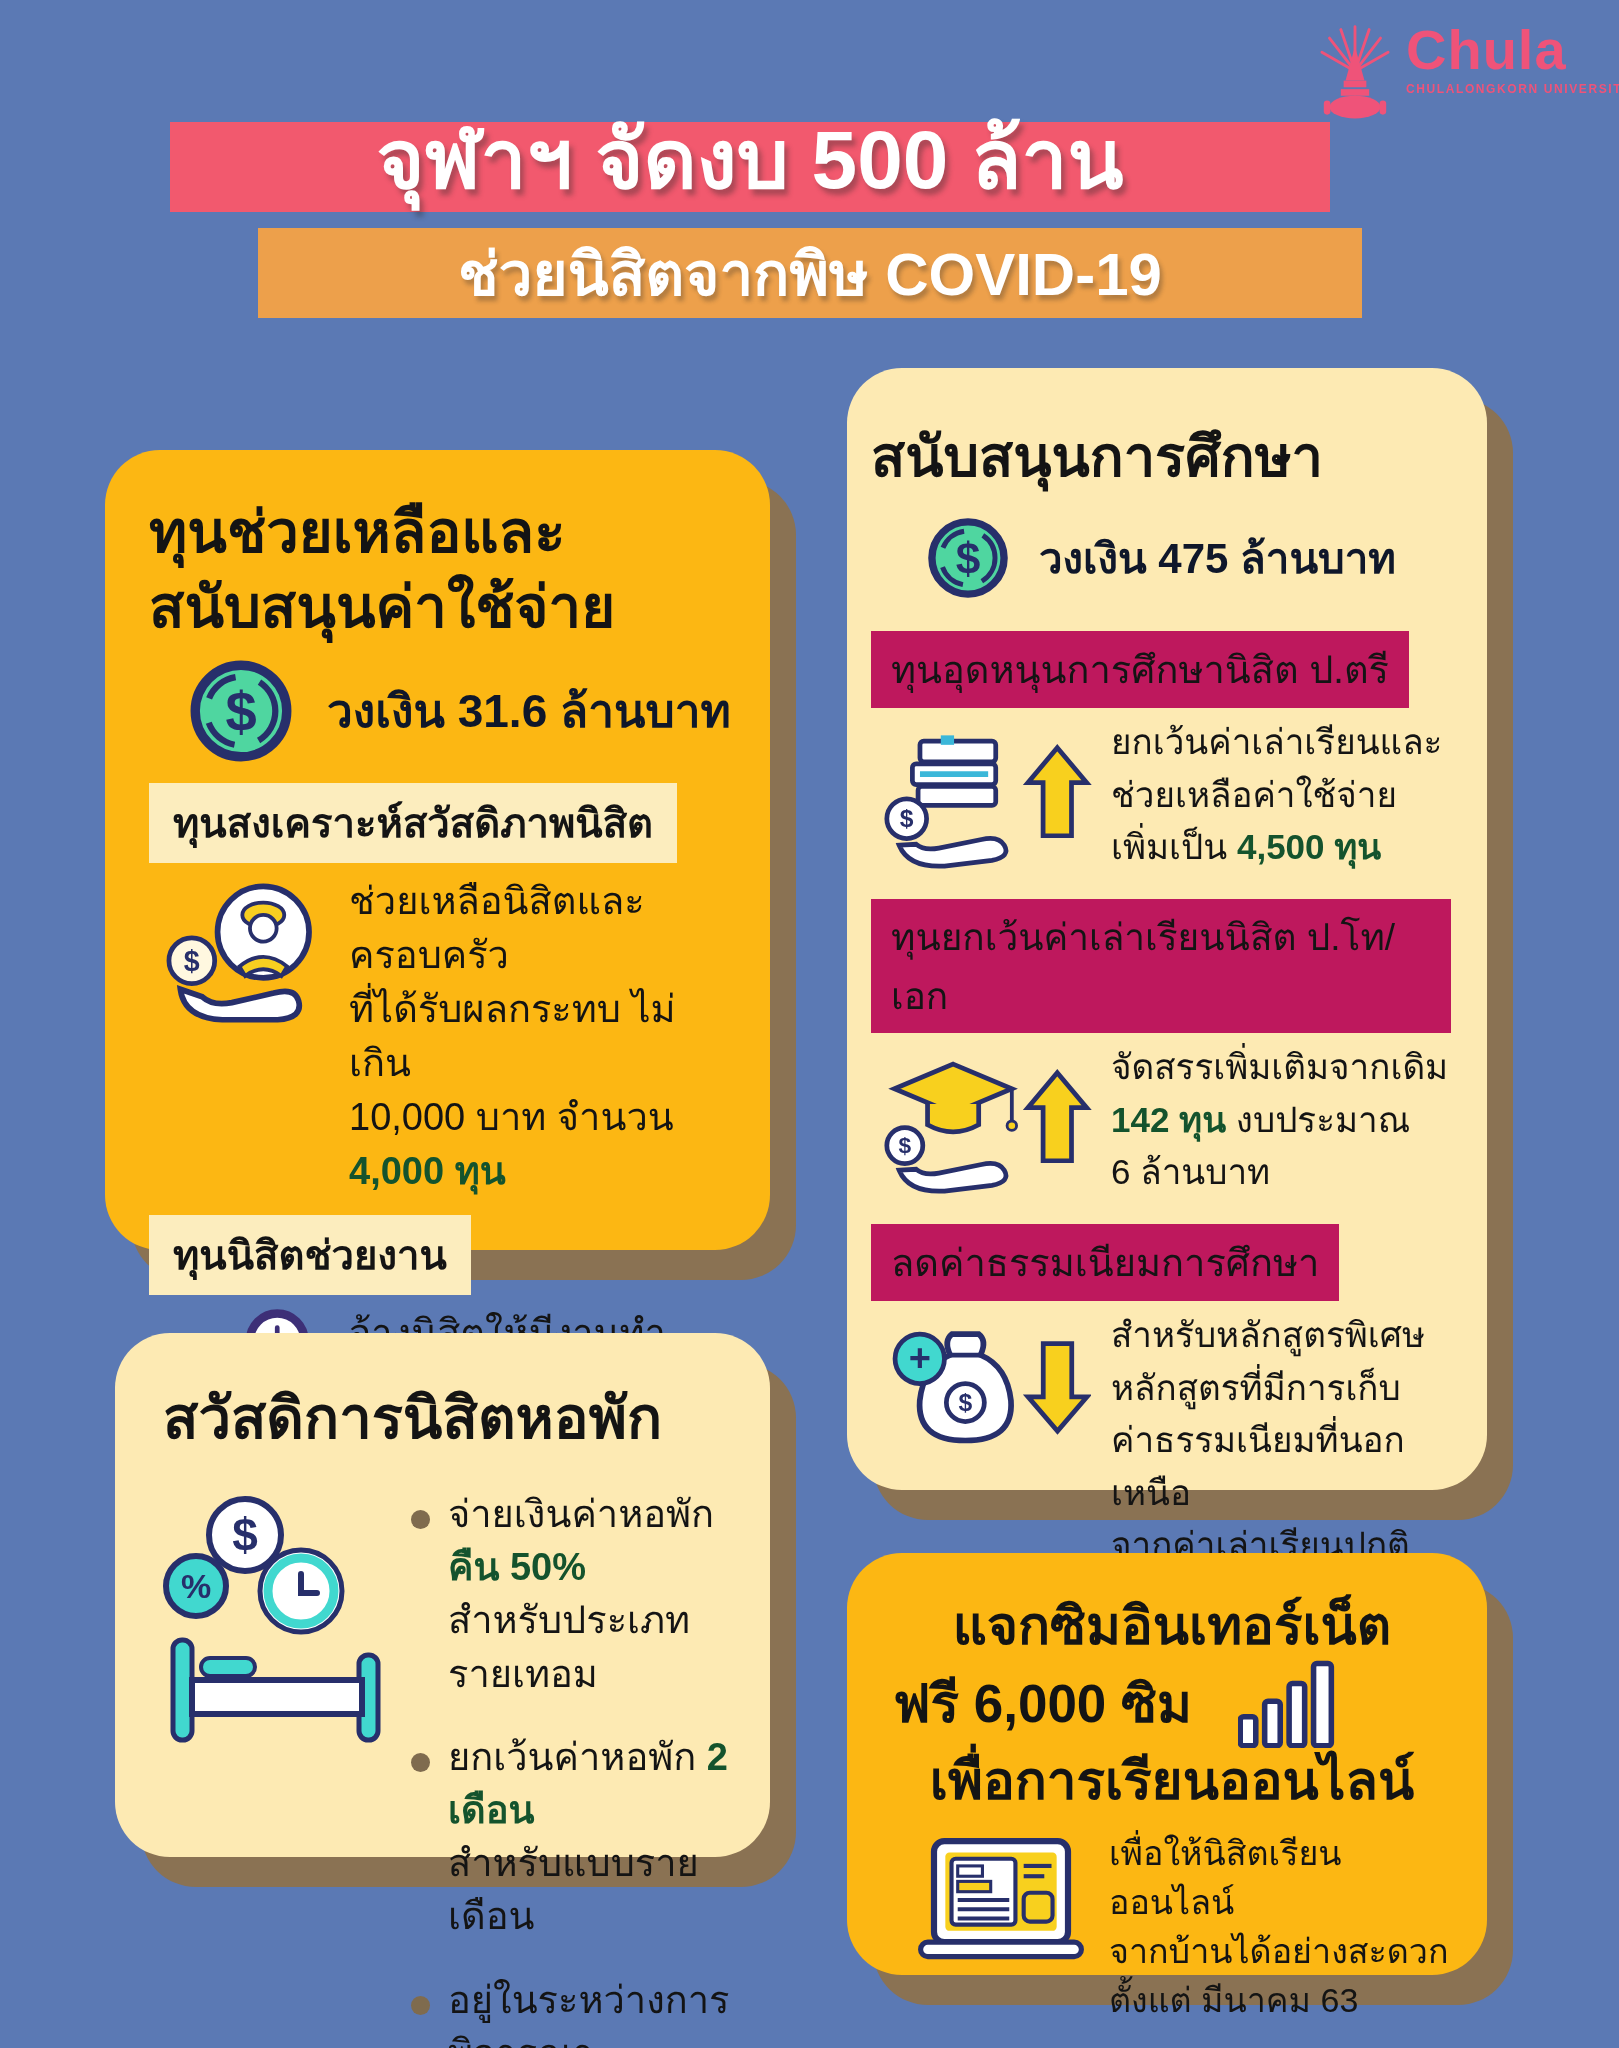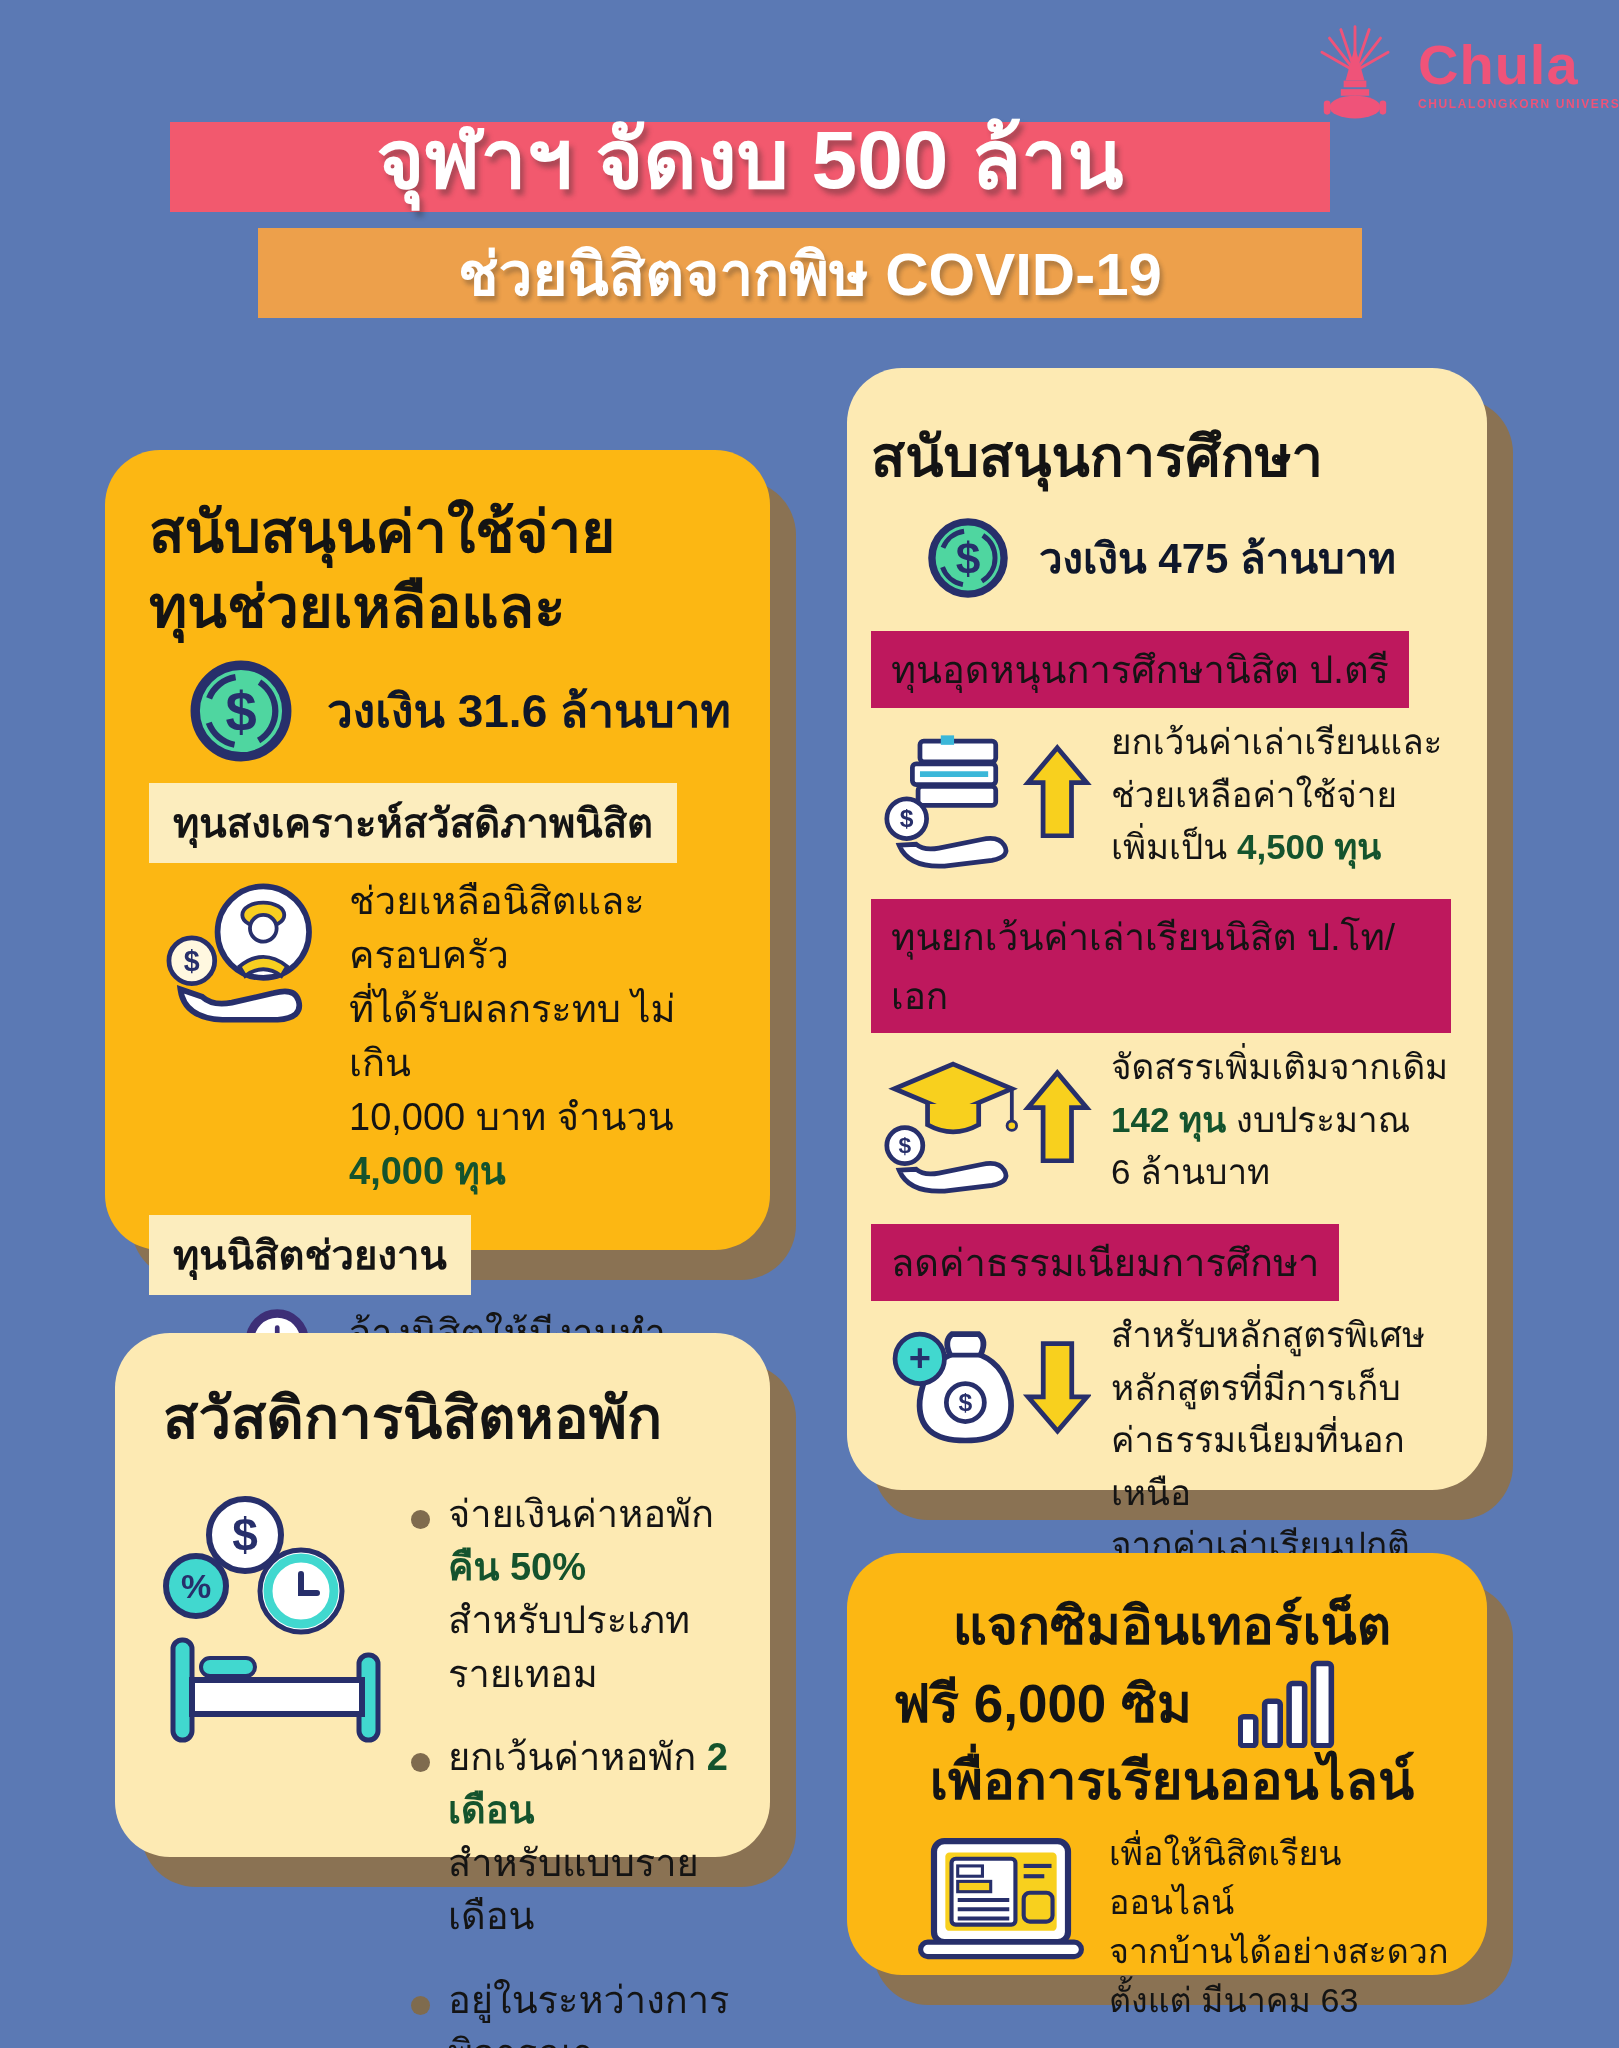--- a/index.html
+++ b/index.html
@@ -28,21 +28,21 @@
     position: absolute; left: 258px; top: 228px; width: 1104px; height: 90px;
     background: #eda04b;
     display: flex; align-items: center; justify-content: center;
   }
   .subtitle-banner .subtitle-text {
     font-size: 60px; font-weight: 800; color: #ffffff; white-space: nowrap;
     text-shadow: 3px 5px 4px rgba(40,40,40,0.3);
   }
   .logo {
     position: absolute; left: 1312px; top: 22px; width: 296px; height: 104px;
-    display: flex; align-items: center; gap: 20px;
+    display: flex; align-items: flex-start; gap: 8px;
   }
   .logo-texts { display: flex; flex-direction: column; }
   .logo-word {
     font-size: 56px; font-weight: 800; color: #ef5379; line-height: 56px;
     letter-spacing: 1px;
   }
   .logo-sub {
     font-size: 12px; font-weight: 700; color: #ef5379; letter-spacing: 1.6px;
     margin-top: 4px; white-space: nowrap;
   }
@@ -157,22 +157,22 @@
       </svg>
     </span>
     <div class="logo-texts">
       <span class="logo-word">Chula</span>
       <span class="logo-sub">CHULALONGKORN UNIVERSITY</span>
     </div>
   </div>
 
   <div class="card amber" id="card-aid">
     <div class="card-title">
+      <span class="line">ทุนช่วยเหลือและ</span>
       <span class="line">สนับสนุนค่าใช้จ่าย</span>
-      <span class="line">ทุนช่วยเหลือและ</span>
     </div>
 
     <div class="budget-row">
       <span>
         <svg viewBox="0 0 100 100" width="104" height="104">
           <circle cx="50" cy="50" r="44" fill="#4fd6a0" stroke="#272f6b" stroke-width="9"></circle>
           <circle cx="50" cy="50" r="33" fill="none" stroke="#272f6b" stroke-width="6" stroke-dasharray="34 24"></circle>
           <text x="50" y="69" text-anchor="middle" font-size="54" font-weight="bold" fill="#272f6b">$</text>
         </svg>
       </span>

